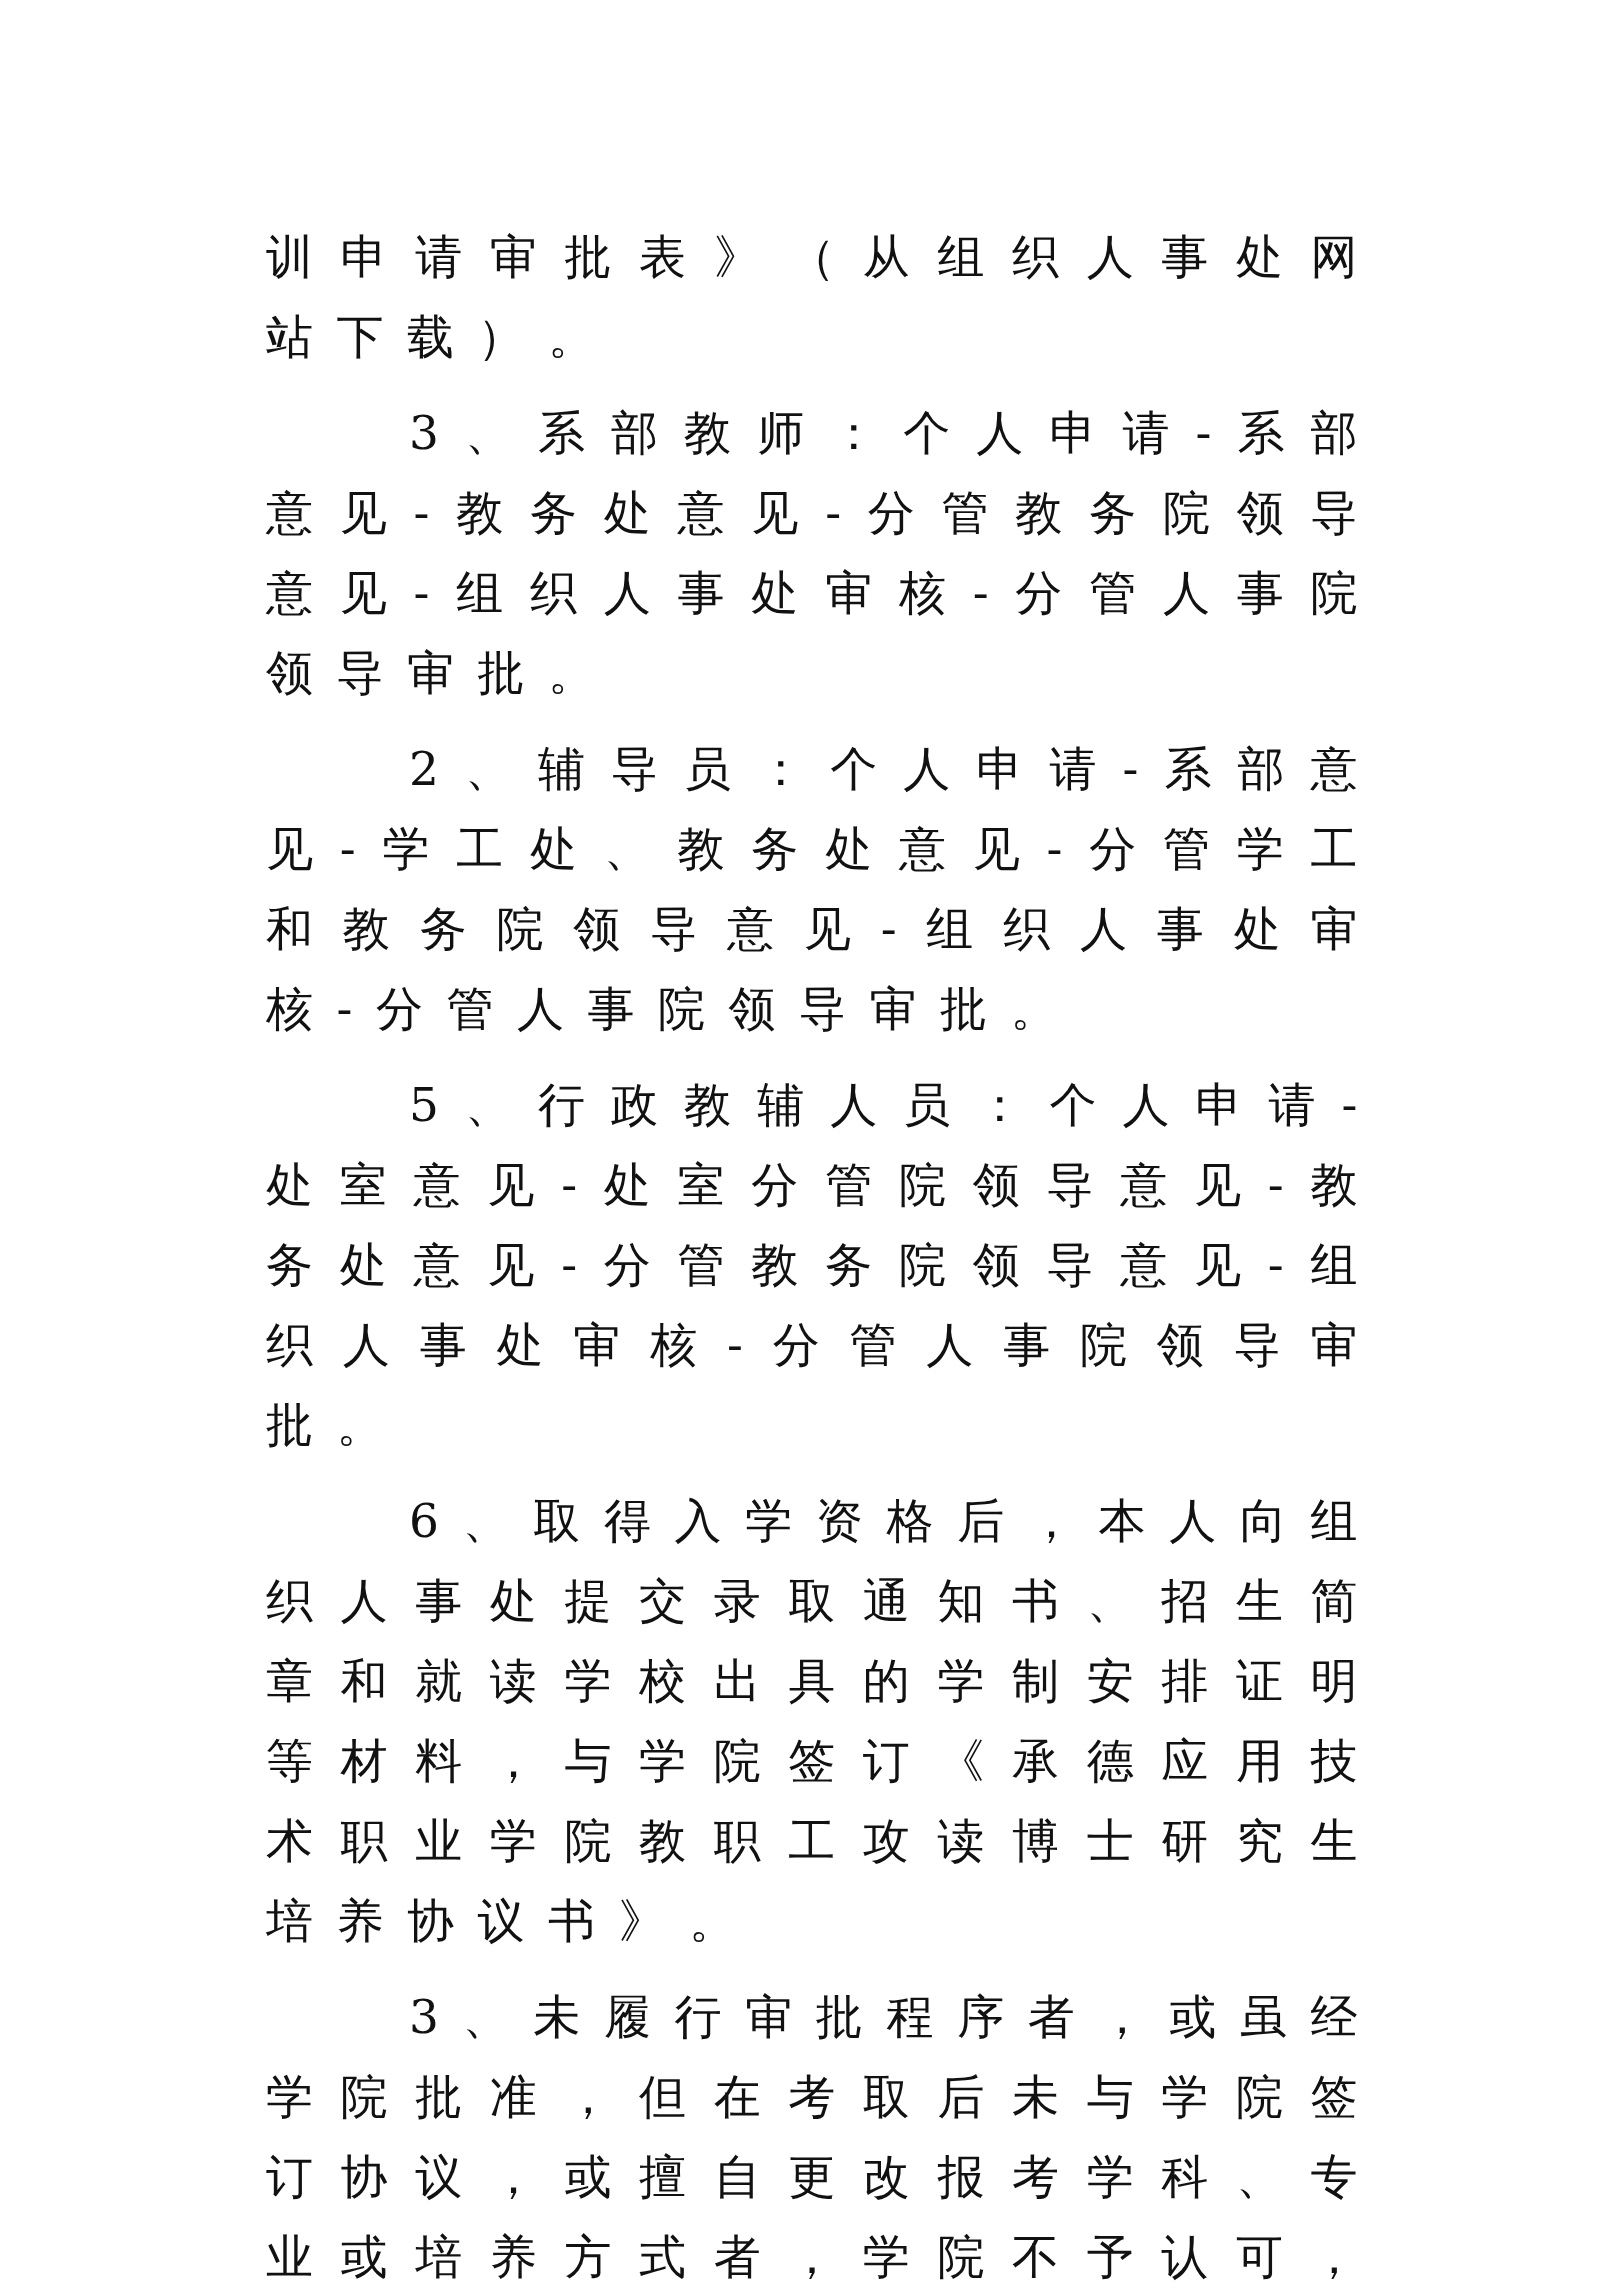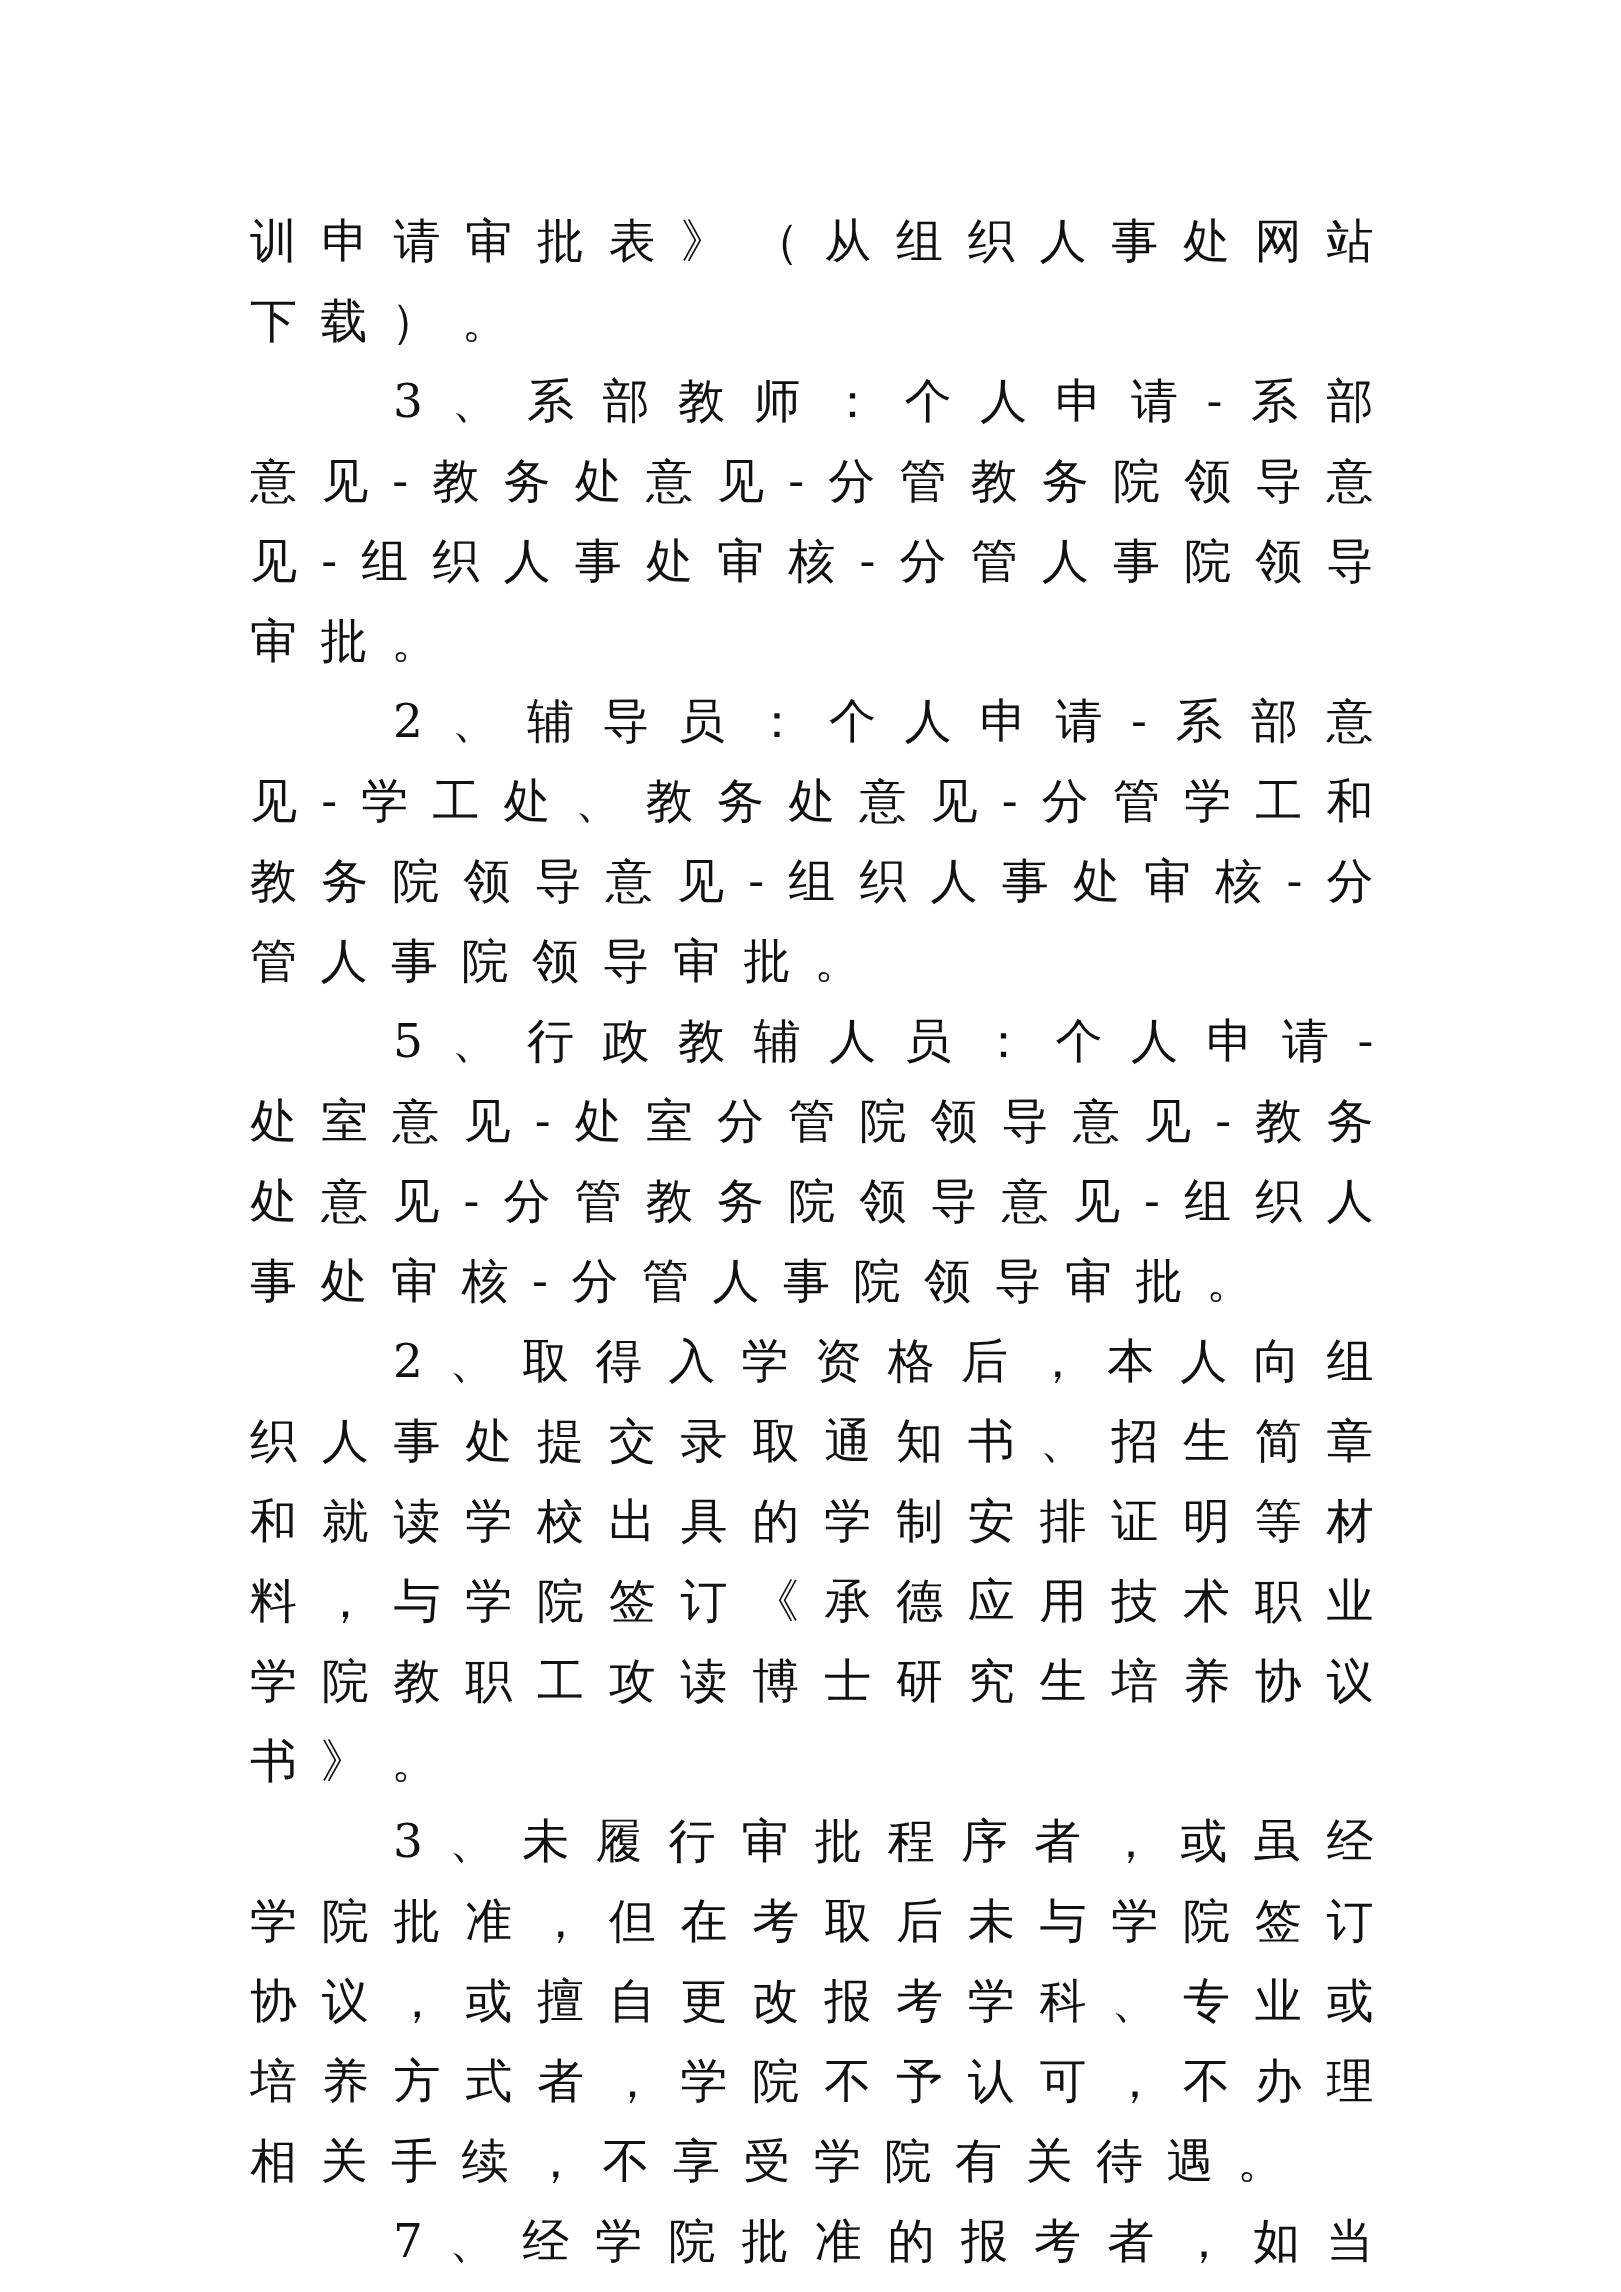--- a/index.html
+++ b/index.html
@@ -8,29 +8,29 @@
     position: absolute;
     left: 250px;
     top: 201px;
     width: 1147px;
     font-family: "DejaVu Serif", "Liberation Serif", serif;
     color: #111111;
     font-size: 47px;
     line-height: 80px;
     letter-spacing: 23.5px;
   }
-  .para { margin: 0; text-indent: 143px; text-align: justify; }
+  .para { margin: 16px; text-indent: 143px; text-align: justify; }
   .para.noindent { text-indent: 0; }
 </style>
 </head>
 <body>
 
 <div class="page">
   <p class="para noindent">训申请审批表》（从组织人事处网站下载）。</p>
   <p class="para">3、系部教师：个人申请-系部意见-教务处意见-分管教务院领导意见-组织人事处审核-分管人事院领导审批。</p>
   <p class="para">2、辅导员：个人申请-系部意见-学工处、教务处意见-分管学工和教务院领导意见-组织人事处审核-分管人事院领导审批。</p>
   <p class="para">5、行政教辅人员：个人申请-处室意见-处室分管院领导意见-教务处意见-分管教务院领导意见-组织人事处审核-分管人事院领导审批。</p>
-  <p class="para">2、取得入学资格后，本人向组织人事处提交录取通知书、招生简章和就读学校出具的学制安排证明等材料，与学院签订《承德应用技术职业学院教职工攻读博士研究生培养协议书》。</p>
+  <p class="para">6、取得入学资格后，本人向组织人事处提交录取通知书、招生简章和就读学校出具的学制安排证明等材料，与学院签订《承德应用技术职业学院教职工攻读博士研究生培养协议书》。</p>
   <p class="para">3、未履行审批程序者，或虽经学院批准，但在考取后未与学院签订协议，或擅自更改报考学科、专业或培养方式者，学院不予认可，不办理相关手续，不享受学院有关待遇。</p>
   <p class="para">7、经学院批准的报考者，如当年未能录取，以后再次报考，需重新履行申报程序，否则视为未经学院批准。</p>
 
 </div>
 
 
 </body></html>

